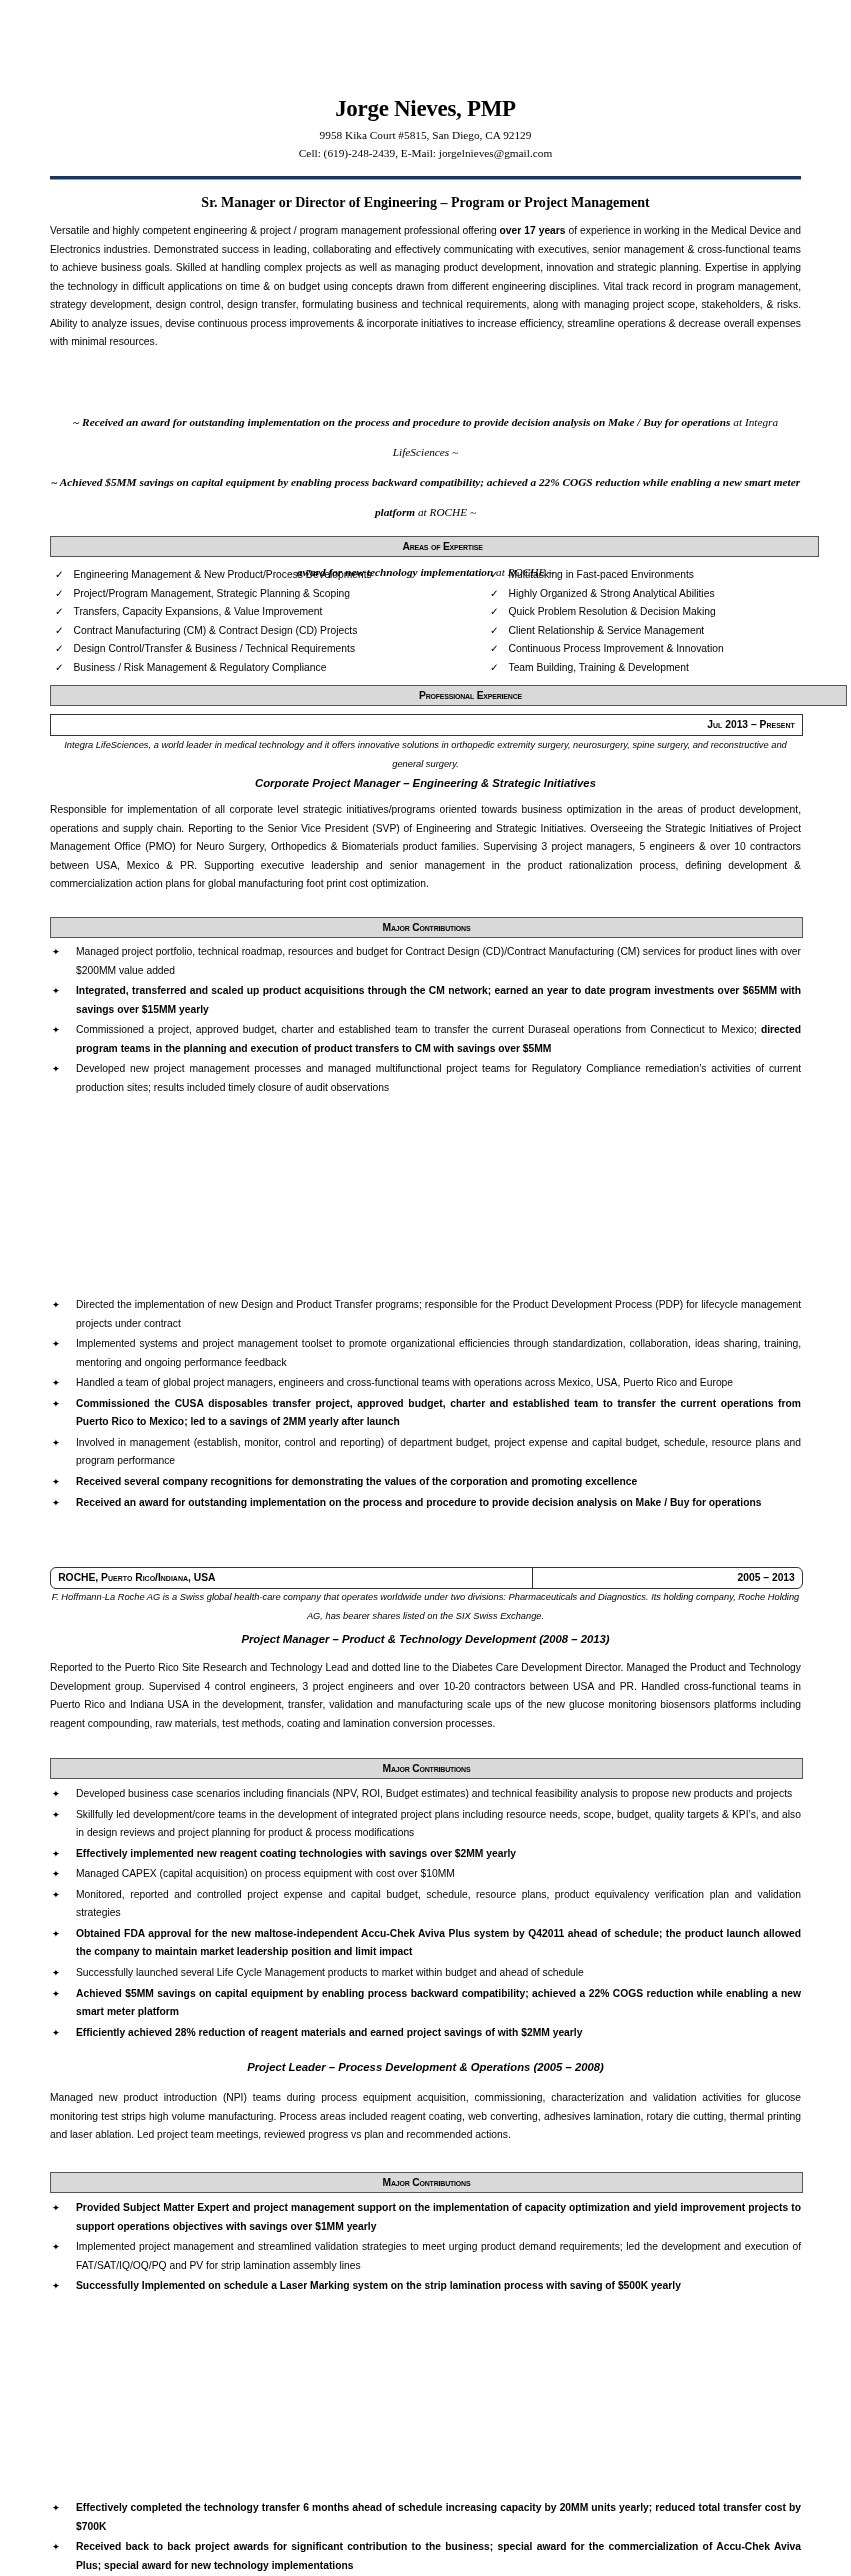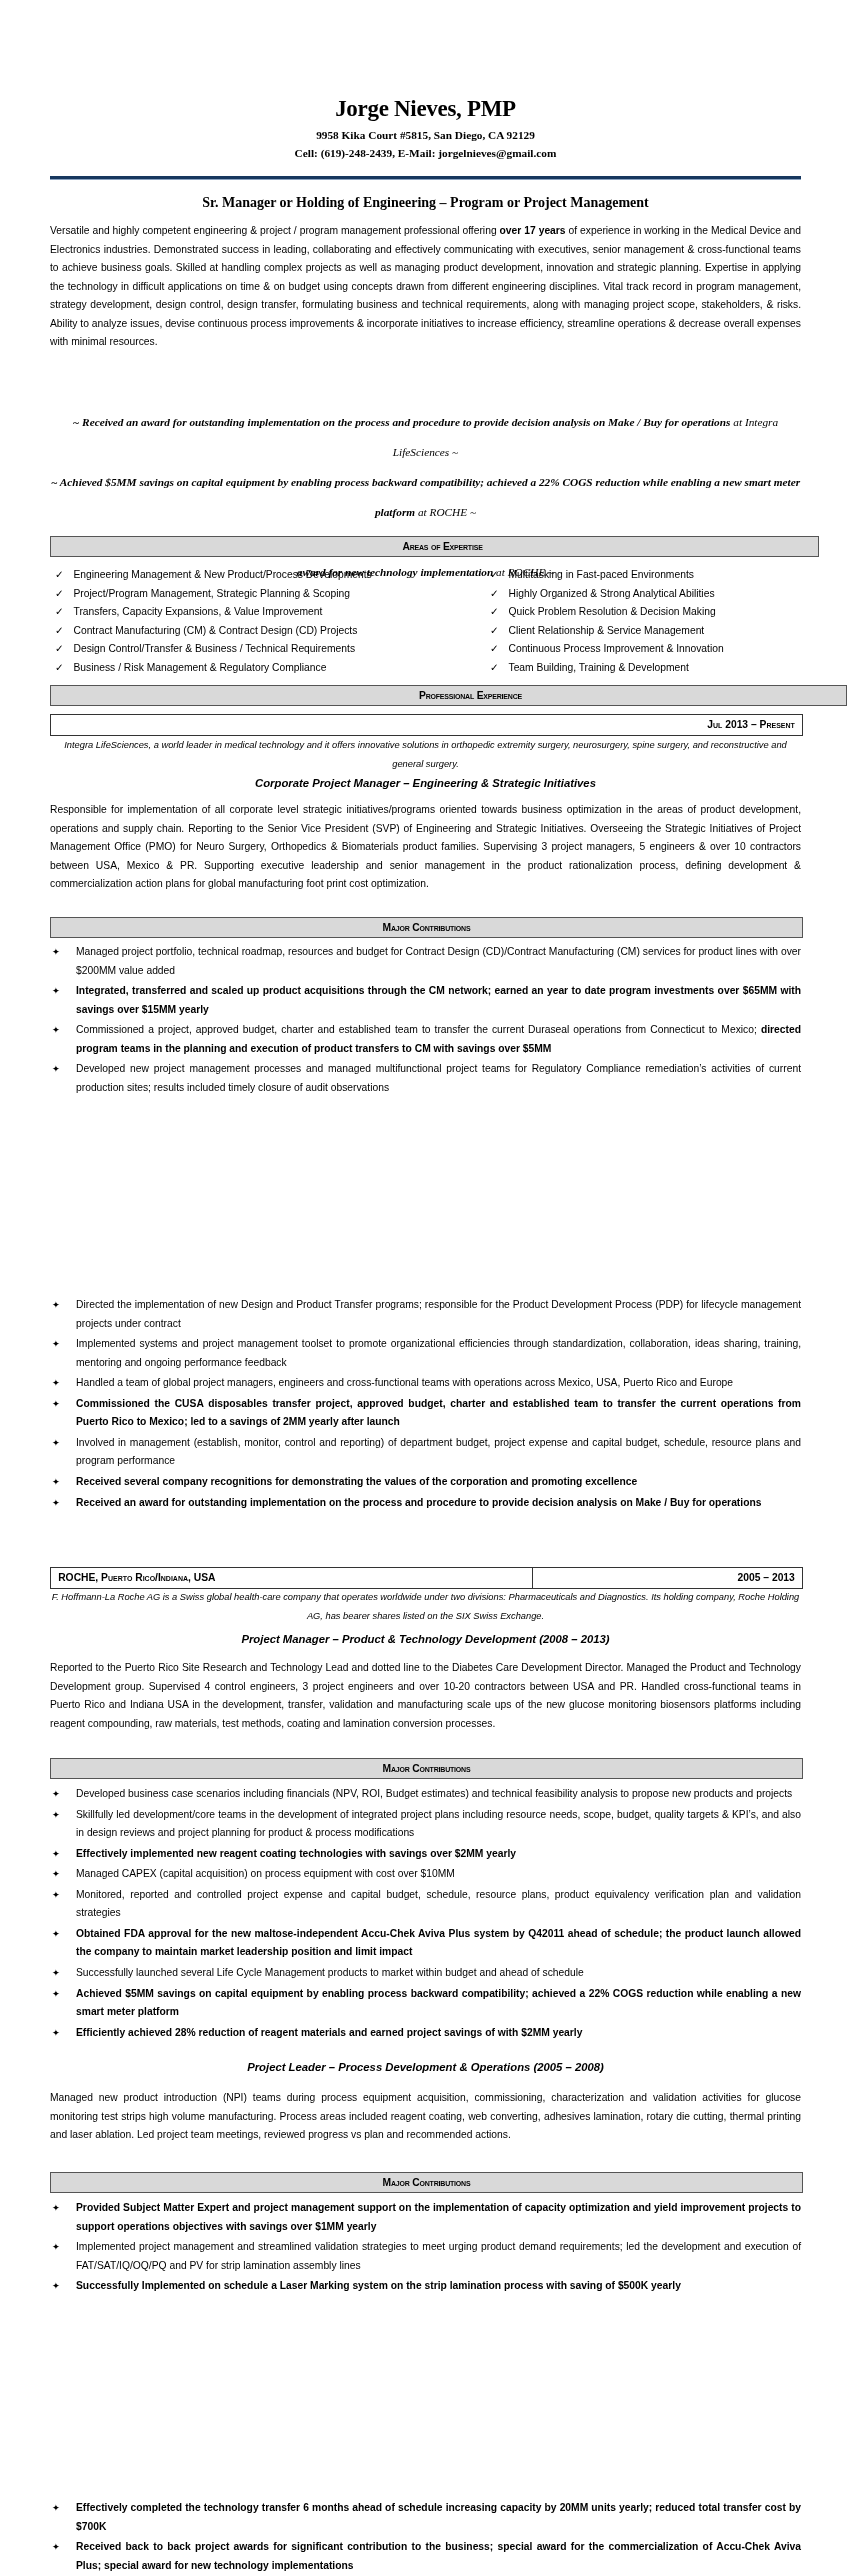--- a/index.html
+++ b/index.html
@@ -1,19 +1,19 @@
 <!DOCTYPE html>
 <html style="font-size:8.2px"><head>
 <meta charset="utf-8">
 <style>
   html, body { margin: 0; padding: 0; background: #ffffff; }
   body { width: 852px; min-height: 3615px; position: relative; color: #000; font-family: "Liberation Sans", sans-serif; }
   .page { position: absolute; left: 50px; width: 751px; }
   .name { font-family: "Liberation Serif", serif; font-weight: bold; font-size: 23px; text-align: center; line-height: 27px; letter-spacing: -0.3px; }
-  .addr { font-family: "Liberation Serif", serif; font-weight: bold; font-size: 11.3px; text-align: center; line-height: 17.5px; }
+  .addr { font-family: "Liberation Serif", serif; font-weight: normal; font-size: 11.3px; text-align: center; line-height: 17.5px; }
   .rule { height: 2.6px; background: #17375e; border-bottom: 0.5px solid #8aa2c0; }
   .headline { font-family: "Liberation Serif", serif; font-weight: bold; font-size: 14px; text-align: center; }
   .para { font-size: 10.3px; line-height: 18.5px; text-align: justify; }
   .award { font-family: Liberation Serif, serif; font-style: italic; font-weight: bold; font-size: 11.3px; line-height: 30px; text-align: center; }
   .award .loc { font-weight: normal; }
   .sect { background: #d9d9d9; border: 1px solid #555; border-top-width: 1.5px; height: 18.5px; display: flex; align-items: center; justify-content: center; font-weight: bold; font-size: 10.3px; font-variant: small-caps; letter-spacing: -0.2px; }
   .exp-grid { display: grid; grid-template-columns: 435px 1fr; row-gap: 4.1px; font-size: 10.3px; line-height: 14.4px; }
   .exp-grid .it { display: flex; gap: 8.2px; }
   .check { width: 10.3px; display: inline-block; }
   .co-box { display: flex; border: 1px solid #333; border-top-width: 1.5px; height: 19.6px; }
@@ -29,21 +29,21 @@
 </head>
 <body>
 
 <div class="page" style="top:95px;">
   <div class="name">Jorge Nieves, PMP</div>
   <div class="addr" style="margin-top:5.2px;">9958 Kika Court #5815, San Diego, CA 92129</div>
   <div class="addr">Cell: (619)-248-2439, E-Mail: jorgelnieves@gmail.com</div>
 </div>
 <div class="page rule" style="top:176px;"></div>
 
-<div class="page headline" style="top:195px;">Sr. Manager or Holding of Engineering – Program or Project Management</div>
+<div class="page headline" style="top:195px;">Sr. Manager or Director of Engineering – Program or Project Management</div>
 
 <div class="page para" style="top:222px;">
   <span>Versatile and highly competent engineering &amp; project / program management professional offering </span><b>over 17 years</b><span> of experience in working in the Medical Device and Electronics industries. Demonstrated success in leading, collaborating and effectively communicating with executives, senior management &amp; cross-functional teams to achieve business goals. Skilled at handling complex projects as well as managing product development, innovation and strategic planning. Expertise in applying the technology in difficult applications on time &amp; on budget using concepts drawn from different engineering disciplines. Vital track record in program management, strategy development, design control, design transfer, formulating business and technical requirements, along with managing project scope, stakeholders, &amp; risks. Ability to analyze issues, devise continuous process improvements &amp; incorporate initiatives to increase efficiency, streamline operations &amp; decrease overall expenses with minimal resources.</span>
 </div>
 
 <div class="page" style="top:407px;">
   <div class="award"><span>~ Received an award for outstanding implementation on the process and procedure to provide decision analysis on Make / Buy for operations</span><span class="loc"> at Integra LifeSciences ~</span></div>
   <div class="award"><span>~ Achieved $5MM savings on capital equipment by enabling process backward compatibility; achieved a 22% COGS reduction while enabling a new smart meter platform</span><span class="loc"> at ROCHE ~</span></div>
   <div class="award"><span>~ Received back to back project awards for significant contribution to the business; special award for the commercialization of Accu-Chek Aviva Plus; special award for new technology implementation</span><span class="loc"> at ROCHE ~</span></div>
 </div>
@@ -120,21 +120,21 @@
 <ul class="page bul" style="top:1296px;">
   <li><span class="star">✦</span><span>Directed the implementation of new Design and Product Transfer programs; responsible for the Product Development Process (PDP) for lifecycle management projects under contract</span><span class="b"></span></li>
   <li><span class="star">✦</span><span>Implemented systems and project management toolset to promote organizational efficiencies through standardization, collaboration, ideas sharing, training, mentoring and ongoing performance feedback</span><span class="b"></span></li>
   <li><span class="star">✦</span><span>Handled a team of global project managers, engineers and cross-functional teams with operations across Mexico, USA, Puerto Rico and Europe</span><span class="b"></span></li>
   <li><span class="star">✦</span><span></span><span class="b">Commissioned the CUSA disposables transfer project, approved budget, charter and established team to transfer the current operations from Puerto Rico to Mexico; led to a savings of 2MM yearly after launch</span></li>
   <li><span class="star">✦</span><span>Involved in management (establish, monitor, control and reporting) of department budget, project expense and capital budget, schedule, resource plans and program performance</span><span class="b"></span></li>
   <li><span class="star">✦</span><span></span><span class="b">Received several company recognitions for demonstrating the values of the corporation and promoting excellence</span></li>
   <li><span class="star">✦</span><span></span><span class="b">Received an award for outstanding implementation on the process and procedure to provide decision analysis on Make / Buy for operations</span></li>
 </ul>
 
-<div class="page co-box" style="top:1567px;">
+<div class="page co-box" style="top:1567px;border-radius:6px;">
   <div class="co">ROCHE, Puerto Rico/Indiana, USA</div>
   <div class="dt">2005 – 2013</div>
 </div>
 <div class="page desc" style="top:1588px;">F. Hoffmann-La Roche AG is a Swiss global health-care company that operates worldwide under two divisions: Pharmaceuticals and Diagnostics. Its holding company, Roche Holding AG, has bearer shares listed on the SIX Swiss Exchange.</div>
 <div class="page role" style="top:1633px;">Project Manager – Product &amp; Technology Development (2008 – 2013)</div>
 <div class="page para" style="top:1659px;">Reported to the Puerto Rico Site Research and Technology Lead and dotted line to the Diabetes Care Development Director. Managed the Product and Technology Development group. Supervised 4 control engineers, 3 project engineers and over 10-20 contractors between USA and PR. Handled cross-functional teams in Puerto Rico and Indiana USA in the development, transfer, validation and manufacturing scale ups of the new glucose monitoring biosensors platforms including reagent compounding, raw materials, test methods, coating and lamination conversion processes.</div>
 
 <div class="page sect" style="top:1758px;">Major Contributions</div>
 <ul class="page bul" style="top:1785px;">
   <li><span class="star">✦</span><span>Developed business case scenarios including financials (NPV, ROI, Budget estimates) and technical feasibility analysis to propose new products and projects</span><span class="b"></span></li>

